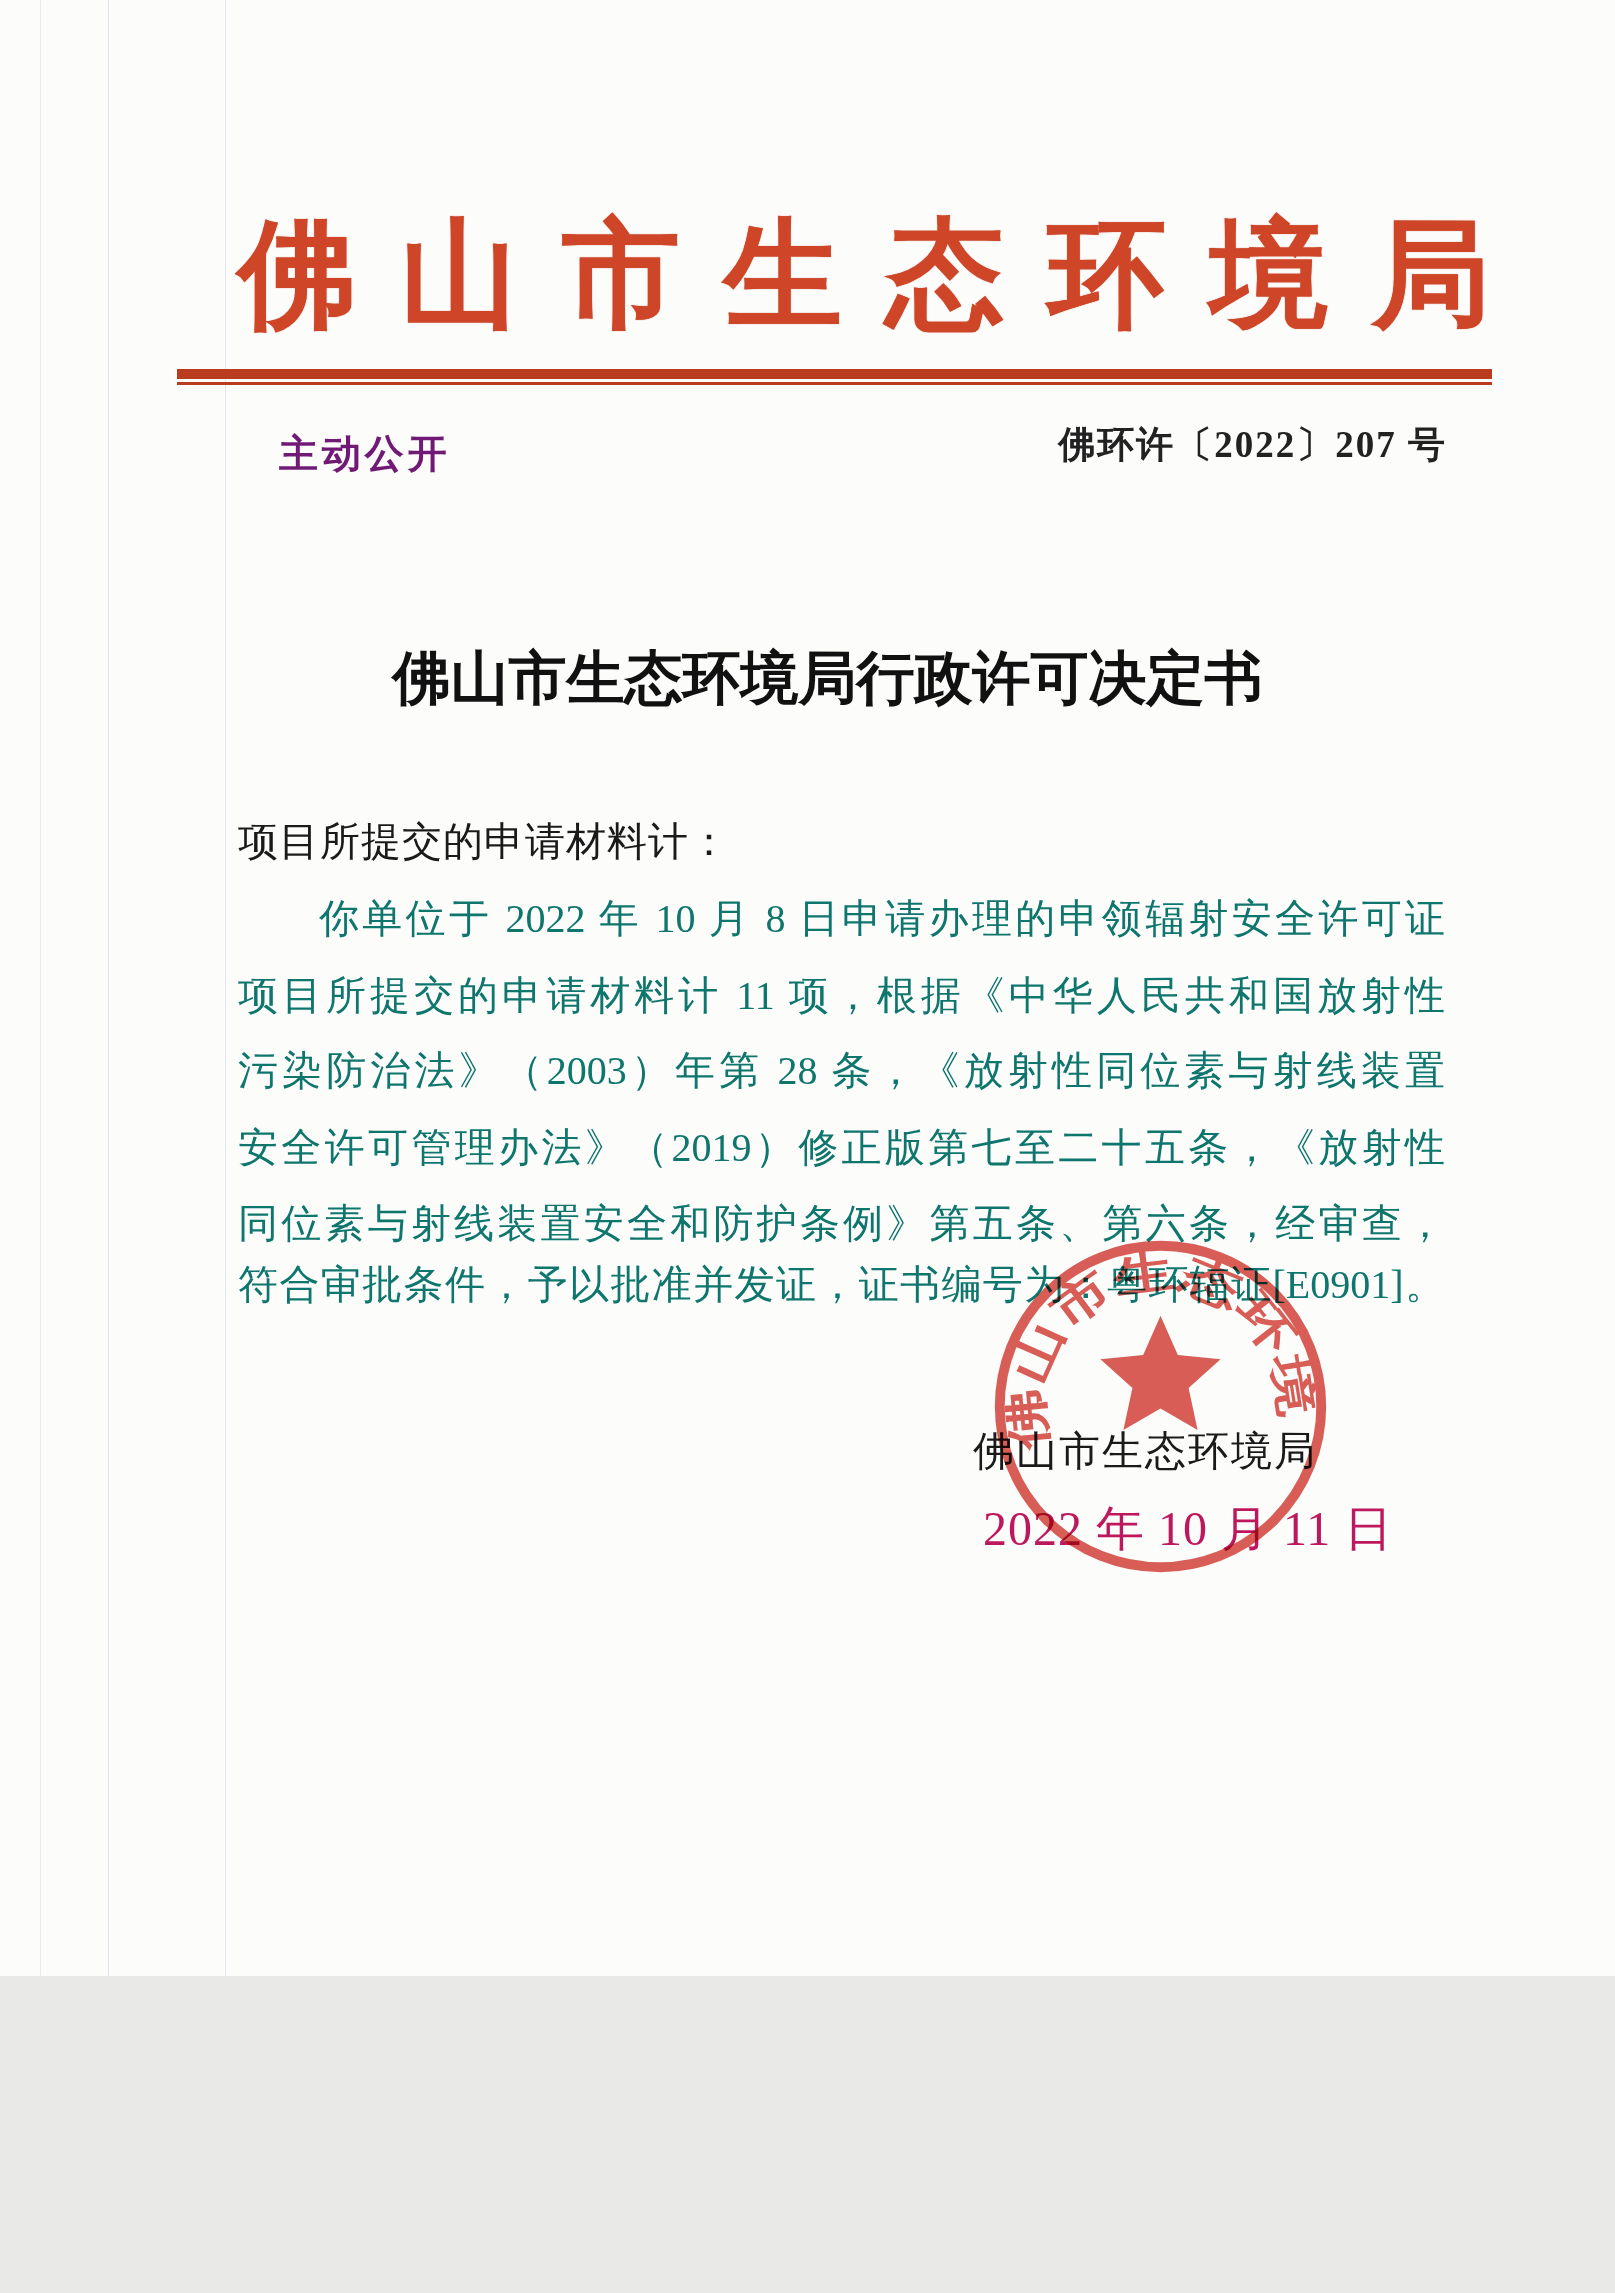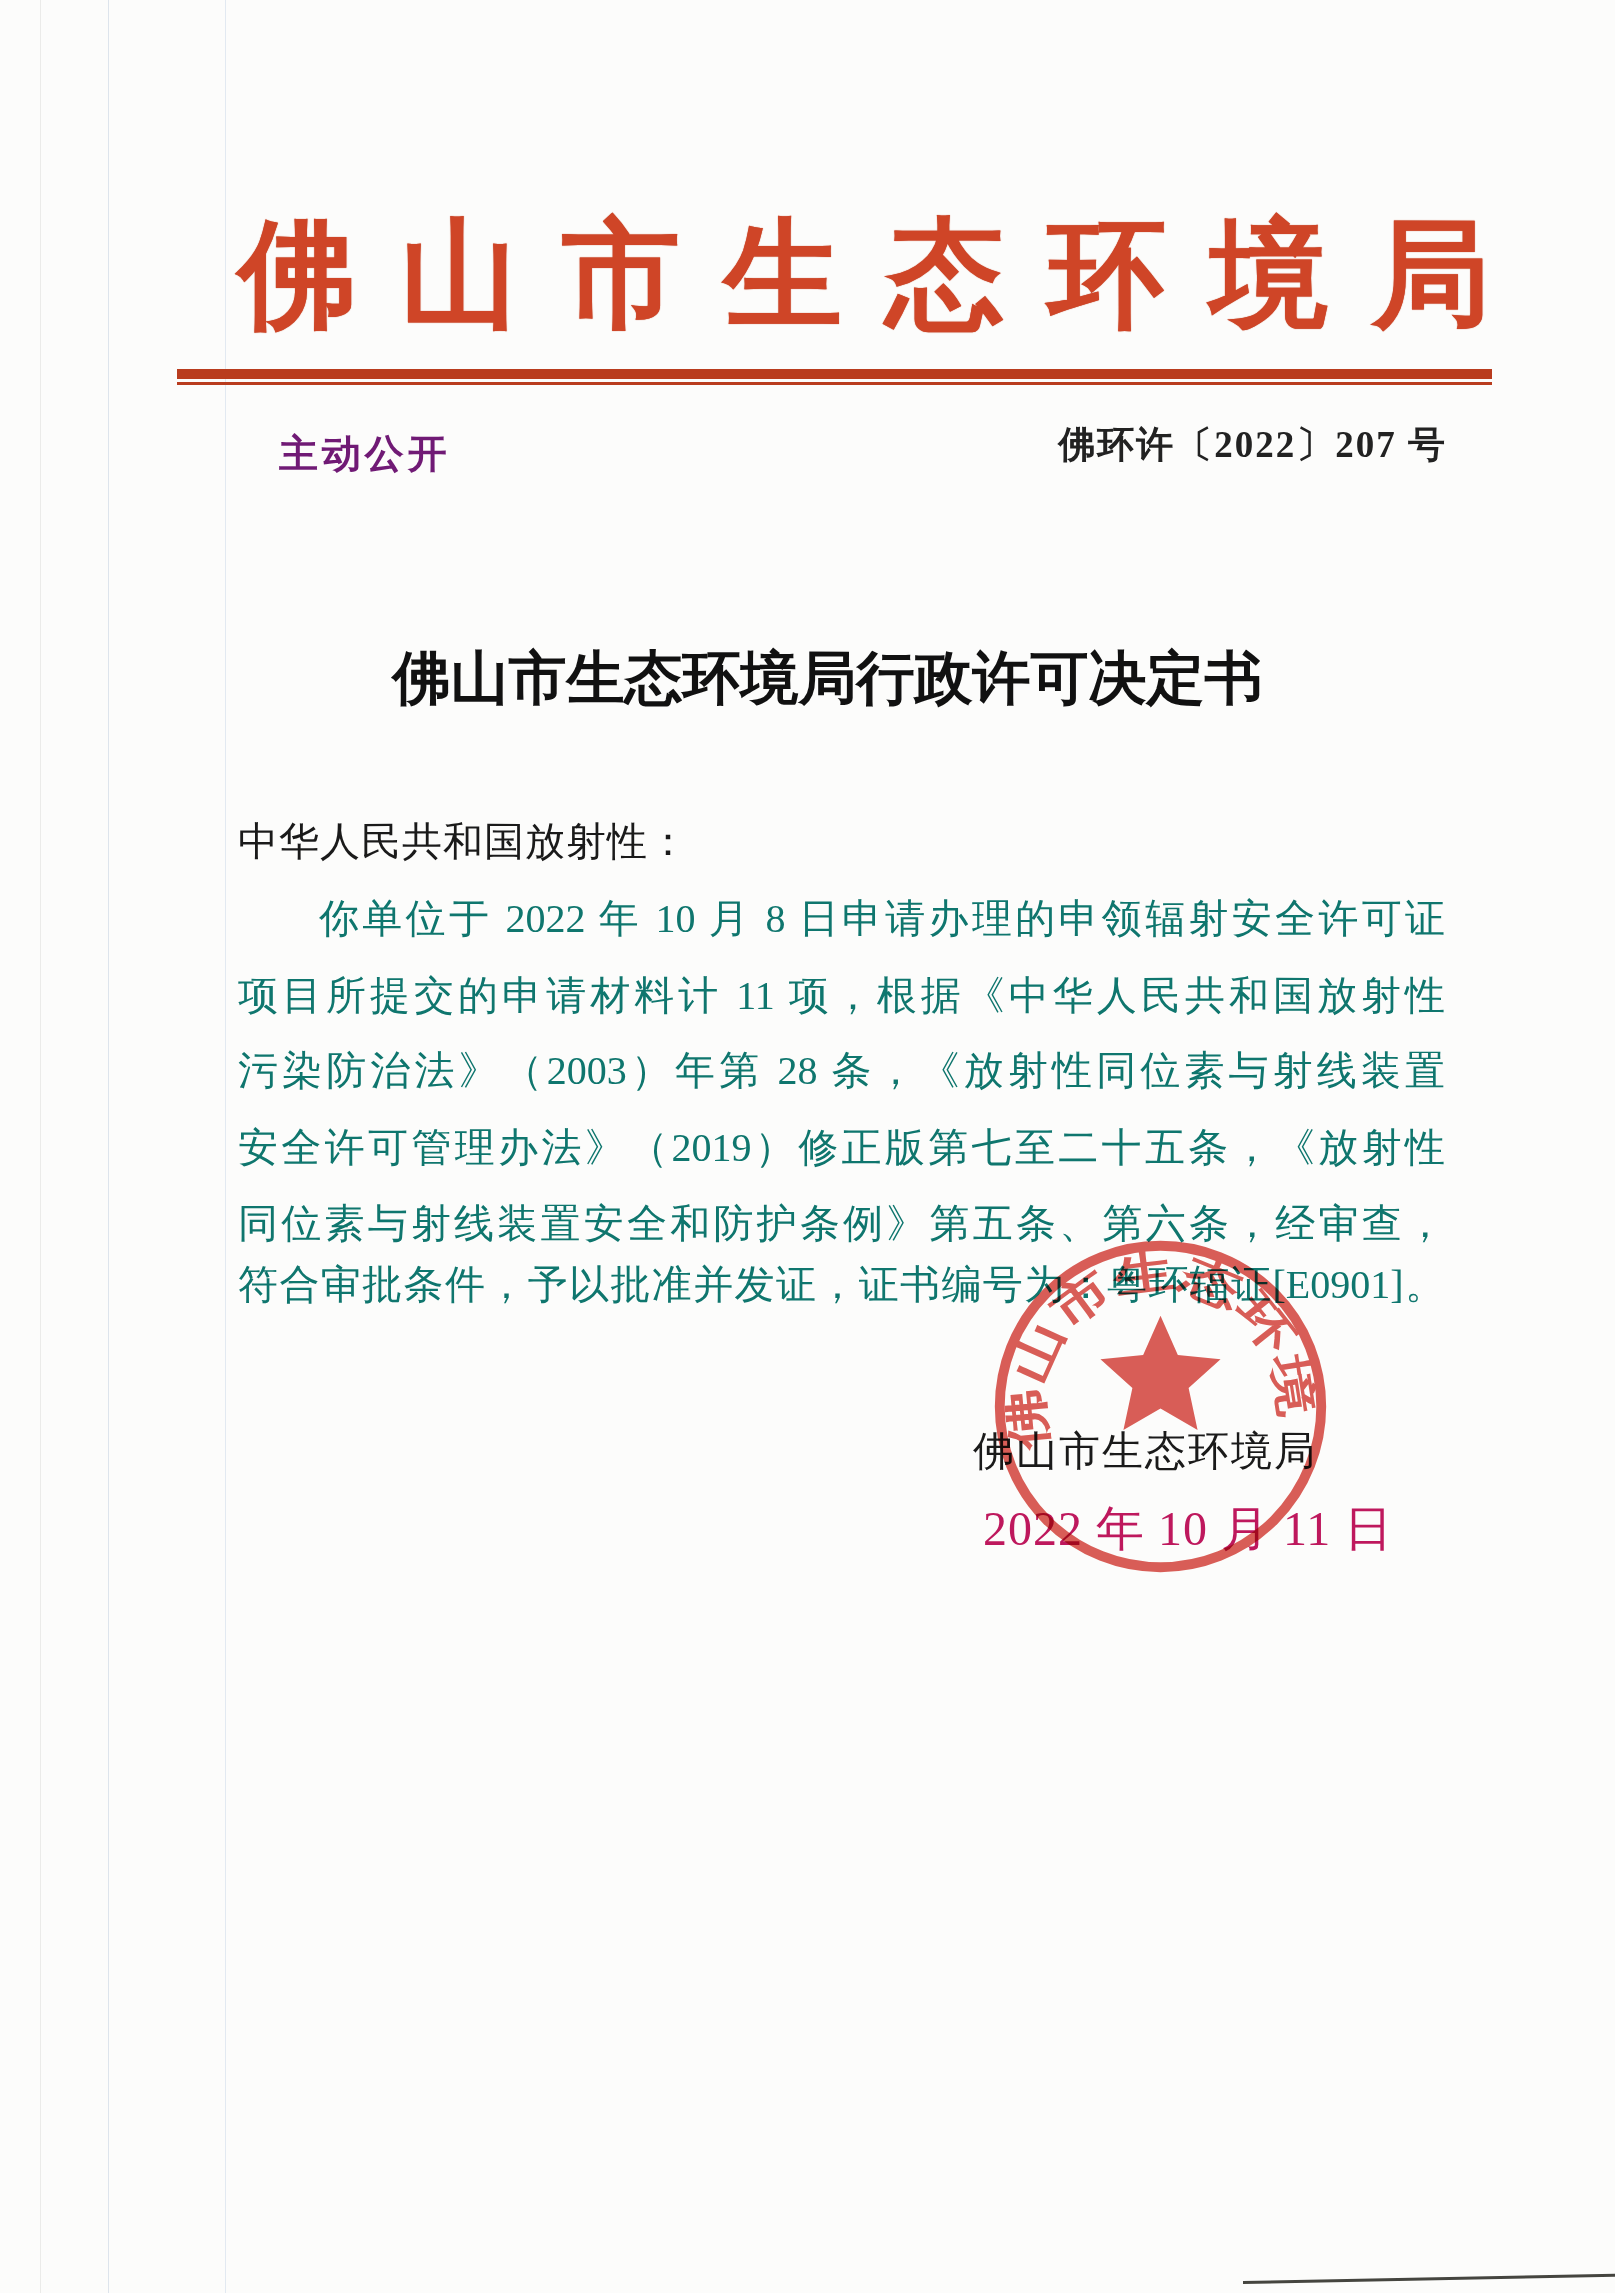--- a/index.html
+++ b/index.html
@@ -1,18 +1,18 @@
 <!DOCTYPE html>
 <html><head>
 <meta charset="utf-8">
 <style>
   html,body{margin:0;padding:0;background:#e9e9e7;}
   .page{
     position:relative;
-    width:1616px;height:2293px;
+    width:1616px;height:1976px;
     background:#fcfcfb;
     overflow:hidden;
     font-family:"Liberation Serif","DejaVu Serif",serif;
     color:#1c1c1c;
   }
   
   .scan-line{position:absolute;top:0;bottom:0;width:1px;}
   .scan-line.l1{left:40px;background:#ebebe9;}
   .scan-line.l2{left:108px;background:#dde4ec;}
   .scan-line.l3{left:225px;background:#e2e9f1;}
@@ -105,21 +105,21 @@
   <div class="agency-header">佛山市生态环境局</div>
 
   <div class="rule-thick"></div>
   <div class="rule-thin"></div>
 
   <div class="classification">主动公开</div>
   <div class="doc-number">佛环许〔2022〕207 号</div>
 
   <div class="doc-title">佛山市生态环境局行政许可决定书</div>
 
-  <div class="salutation">中华人民共和国放射性：</div>
+  <div class="salutation">项目所提交的申请材料计：</div>
 
   <div class="body-line indent bl1">你单位于 2022 年 10 月 8 日申请办理的申领辐射安全许可证</div>
   <div class="body-line bl2">项目所提交的申请材料计 11 项，根据《中华人民共和国放射性</div>
   <div class="body-line bl3">污染防治法》（2003）年第 28 条，《放射性同位素与射线装置</div>
   <div class="body-line bl4">安全许可管理办法》（2019）修正版第七至二十五条，《放射性</div>
   <div class="body-line bl5">同位素与射线装置安全和防护条例》第五条、第六条，经审查，</div>
   <div class="body-line bl6">符合审批条件，予以批准并发证，证书编号为：粤环辐证[E0901]。</div>
 
   <div class="signature-agency">佛山市生态环境局</div>
   <div class="signature-date">2022 年 10 月 11 日</div>

